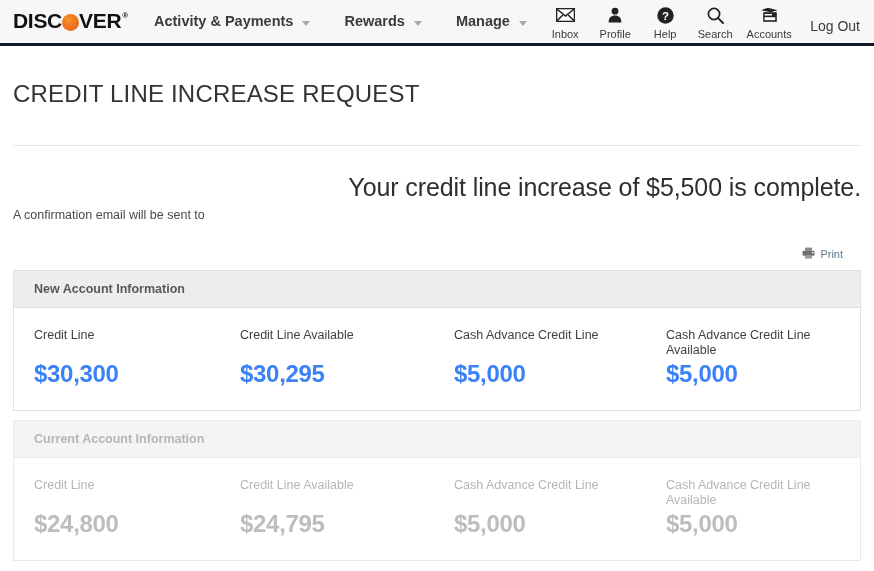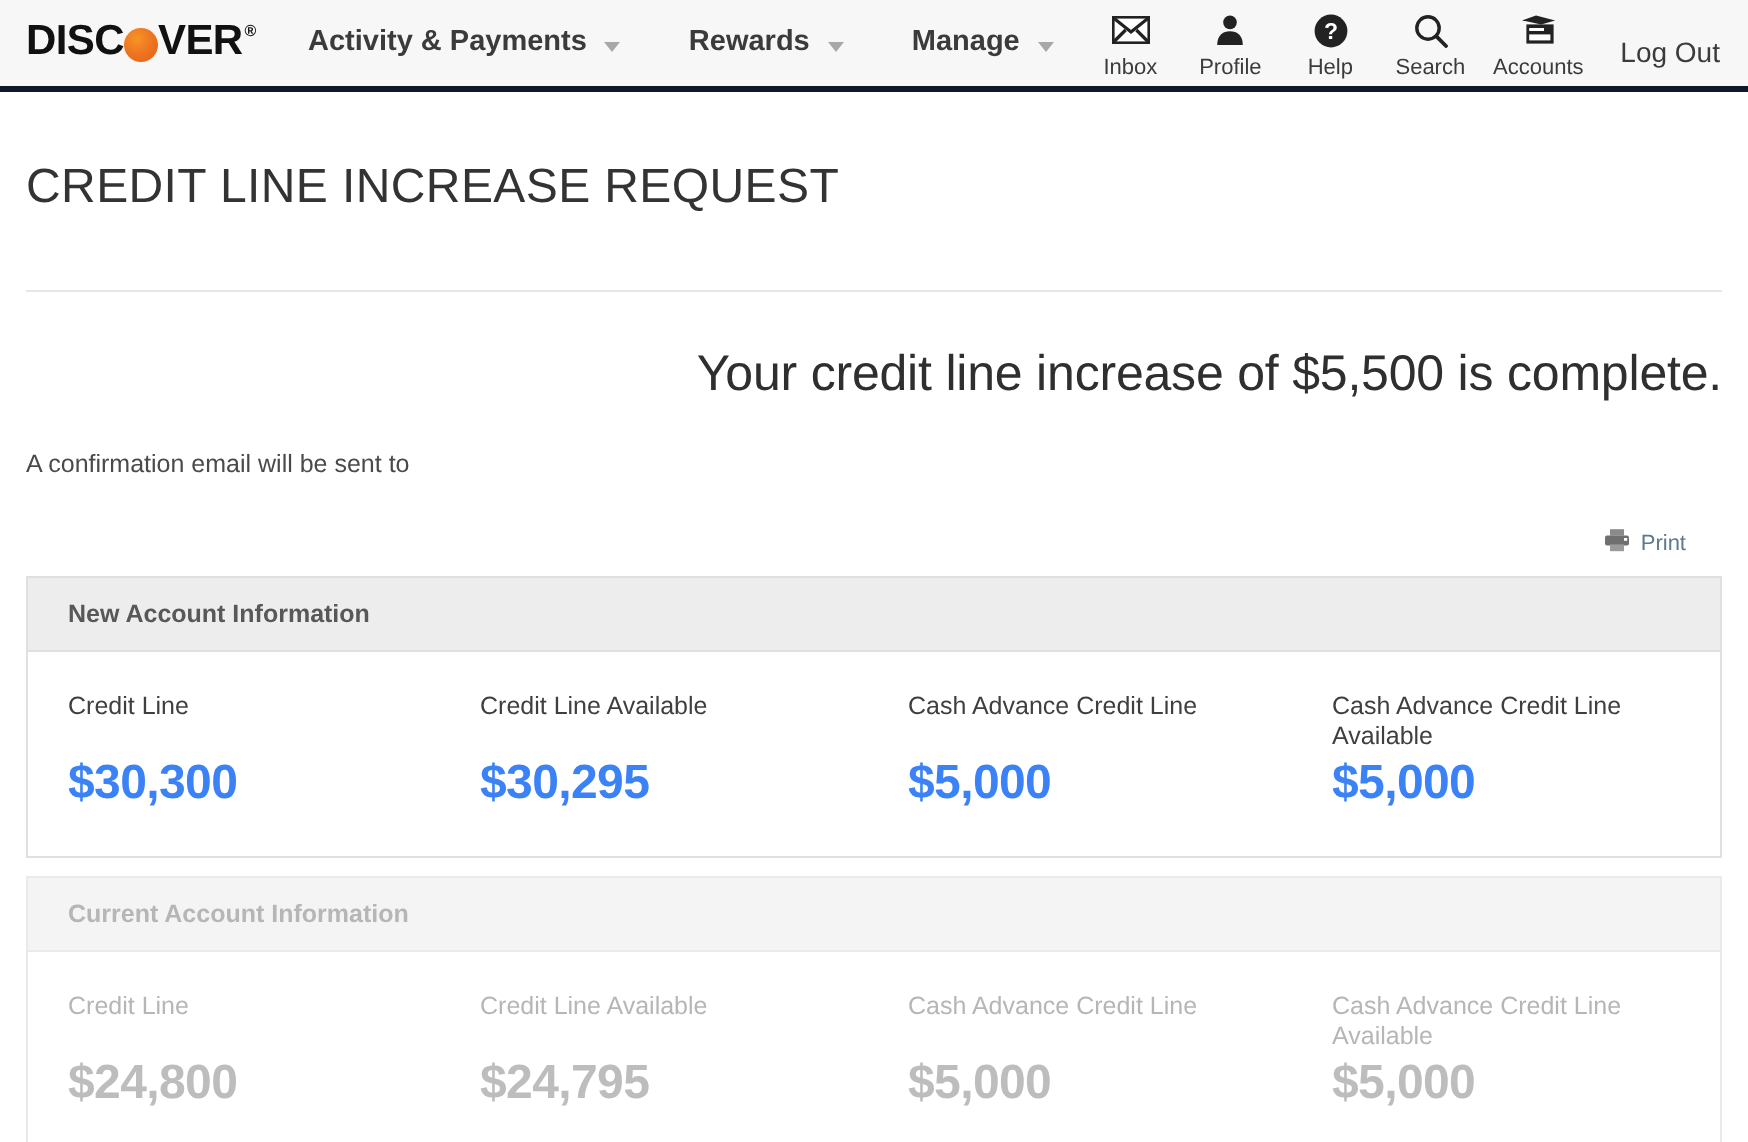--- a/index.html
+++ b/index.html
@@ -145,21 +145,21 @@
     font-size: 25px;
     font-weight: normal;
     color: #2f2f2f;
     margin-top: 27px;
     letter-spacing: -0.1px;
     text-align: right;
   }
   .subline {
     font-size: 12.5px;
     color: #4a4a4a;
-    margin-top: 23px;
+    margin-top: 6px;
   }
 
   .print-row {
     display: flex;
     justify-content: flex-end;
     margin-top: 25px;
     padding-right: 18px;
   }
   .print-link {
     display: flex;

